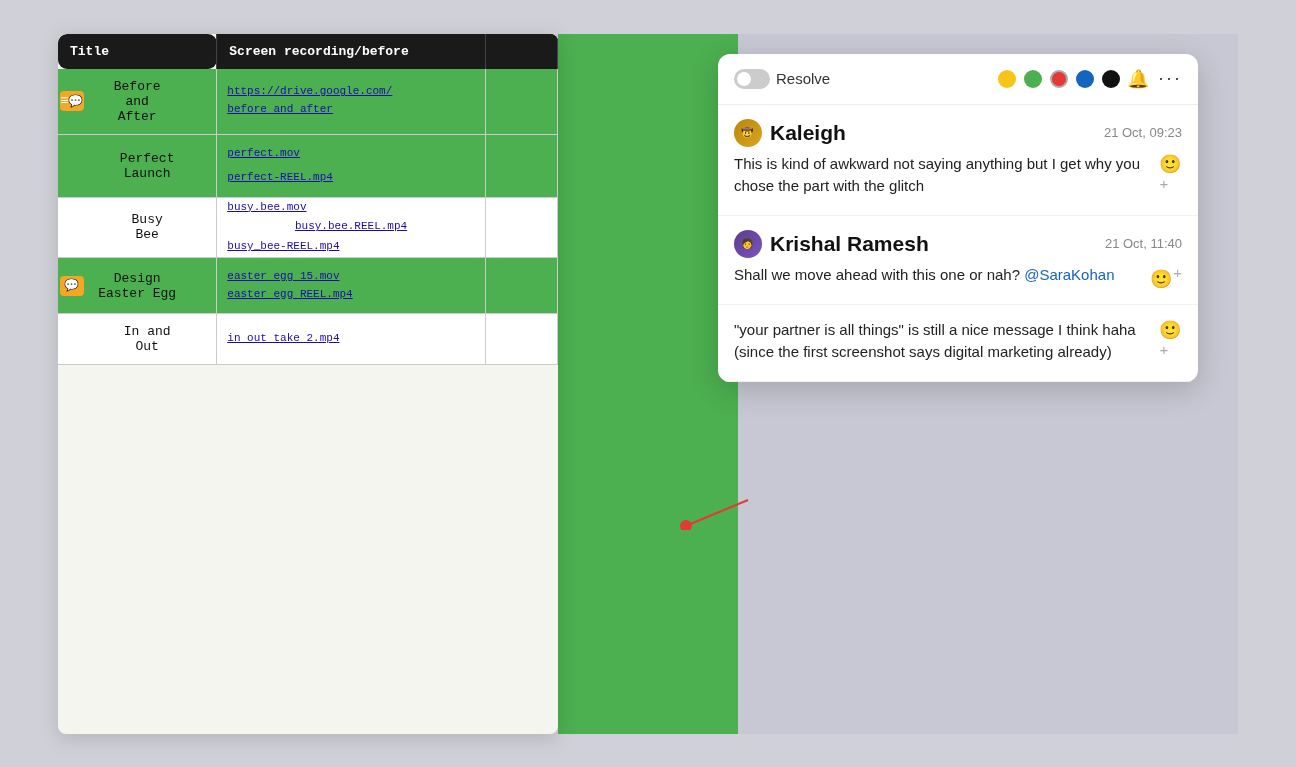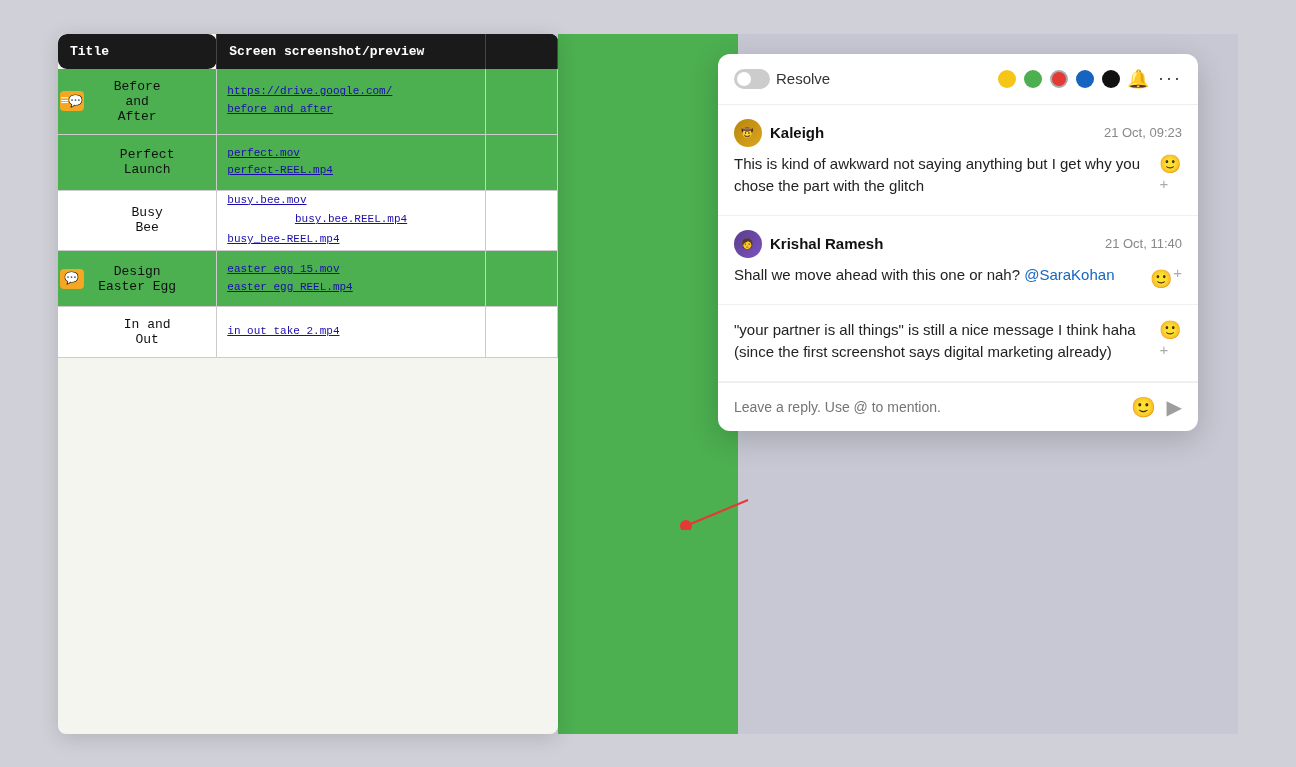--- a/index.html
+++ b/index.html
@@ -293,21 +293,21 @@
     }
 
     .avatar::after {
       content: attr(data-initials);
       font-size: 10px;
       font-weight: bold;
     }
 
     .commenter-name {
       font-weight: 700;
-      font-size: 15px;
+      font-size: 21px;
       color: #111;
     }
 
     .comment-time {
       font-size: 13px;
       color: #888;
     }
 
     .emoji-add {
       font-size: 18px;
@@ -359,21 +359,21 @@
 
 <div class="main-container">
 
   <div class="spreadsheet-panel">
 
     <div class="table-container">
       <table>
         <thead>
           <tr>
             <th>Title</th>
-            <th>Screen screenshot/preview</th>
+            <th>Screen recording/before</th>
             <th style="width:50px;background:#1a1a1a;"></th>
           </tr>
         </thead>
         <tbody>
 
           <tr class="table-row" style="background:#4caf50;">
             <td class="cell-title" style="position:relative;">
               <div class="comment-badge" style="position:absolute;left:2px;top:50%;transform:translateY(-50%);background:#f5a623;border-radius:4px;width:24px;height:20px;display:flex;align-items:center;justify-content:center;">
                 <span style="color:white;font-size:12px;">💬</span>
               </div>
@@ -388,21 +388,21 @@
             <td class="extra-col"></td>
           </tr>
 
           <tr class="table-row" style="background:#fdba74;">
             <td class="cell-title" style="padding-left:30px;">
               <span>Perfect<br>Launch</span>
             </td>
             <td class="cell-green">
               <div style="font-size:11px;color:#1a0dab;text-decoration:underline;line-height:1.6;">
                 <span style="display:block;">perfect.mov</span>
-                <span style="display:block;">perfect-REEL.mp4</span>
+                <span style="display:block;margin-top:7px;">perfect-REEL.mp4</span>
               </div>
             </td>
             <td class="extra-col"></td>
           </tr>
 
           <tr class="table-row" style="background:white;">
             <td class="cell-title cell-title-white" style="background:white;padding-left:30px;">
               <span>Busy<br>Bee</span>
             </td>
             <td style="background:white;padding:0 10px;">
@@ -516,22 +516,17 @@
           </div>
         </div>
 
         <div class="comment-item">
           <div style="display:flex;justify-content:space-between;align-items:flex-start;">
             <p class="comment-text">"your partner is all things" is still a nice message I think haha (since the first screenshot says digital marketing already)</p>
             <span class="emoji-add">🙂<sup>+</sup></span>
           </div>
         </div>
 
-        <div class="comment-reply-area">
-          <input class="reply-input" type="text" placeholder="Leave a reply. Use @ to mention." style="">
-          <span class="reply-emoji">🙂</span>
-          <span class="reply-send" style="color:#9e9e9e;font-size:20px;">▶</span>
-        </div>
 
       </div>
     </div>
   </div>
 </div>
 
 </body></html>

